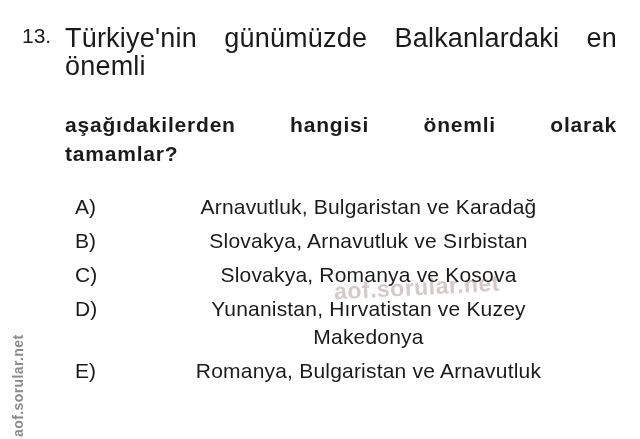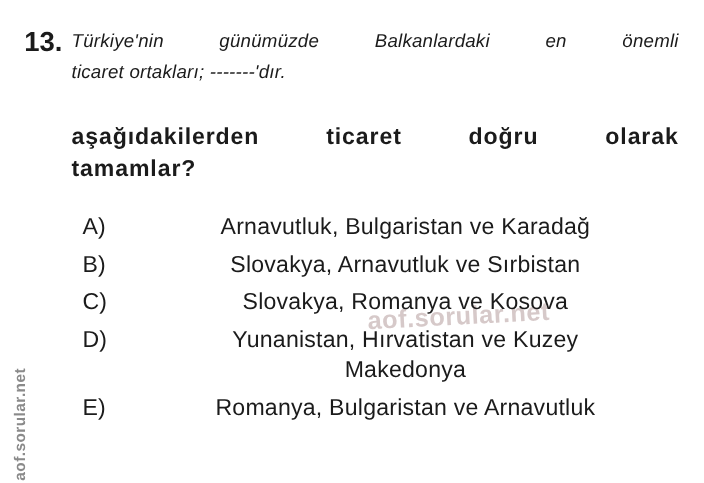--- a/index.html
+++ b/index.html
@@ -36,34 +36,34 @@
     letter-spacing: 0.5px;
     white-space: nowrap;
     z-index: 1;
   }
 
   
   .qnum {
     position: absolute;
     left: 22px;
     top: 24px;
-    font-size: 25px;
-    font-weight: bold;
+    font-size: 21px;
+    font-weight: normal;
     z-index: 2;
   }
 
   
   .qbody {
     position: absolute;
     left: 65px;
     top: 24px;
     width: 552px;
     z-index: 2;
   }
-  .stmt { font-size: 17px; line-height: 28px; letter-spacing: 0.2px; font-style: italic; }
+  .stmt { font-size: 27px; line-height: 28px; letter-spacing: 0.2px; }
   .line.just { text-align: justify; text-align-last: justify; }
   .prompt {
     margin-top: 30px;
     font-size: 21px;
     font-weight: bold;
     line-height: 29px;
     letter-spacing: 0.8px;
   }
   .options { margin-top: 25px; font-size: 21px; }
   .option {
@@ -85,25 +85,24 @@
   <div class="watermark-side" style="color: rgb(138, 138, 138);">aof.sorular.net</div>
 
   <div class="watermark-center" style="color: rgb(214, 201, 201);">aof.sorular.net</div>
 
   <div class="qnum">13.</div>
 
   <div class="qbody">
 
     <div class="stmt">
       <div class="line just">Türkiye'nin günümüzde Balkanlardaki en önemli</div>
-      <div class="line">ticaret ortakları; -------'dır.</div>
     </div>
 
     <div class="prompt">
-      <div class="line just">aşağıdakilerden ticaret doğru olarak</div>
+      <div class="line just">aşağıdakilerden hangisi önemli olarak</div>
       <div class="line">tamamlar?</div>
     </div>
 
     <div class="options">
 
       <div class="option">
         <span class="letter">A)</span>
         <span class="otext">Arnavutluk, Bulgaristan ve Karadağ</span>
       </div>
 

